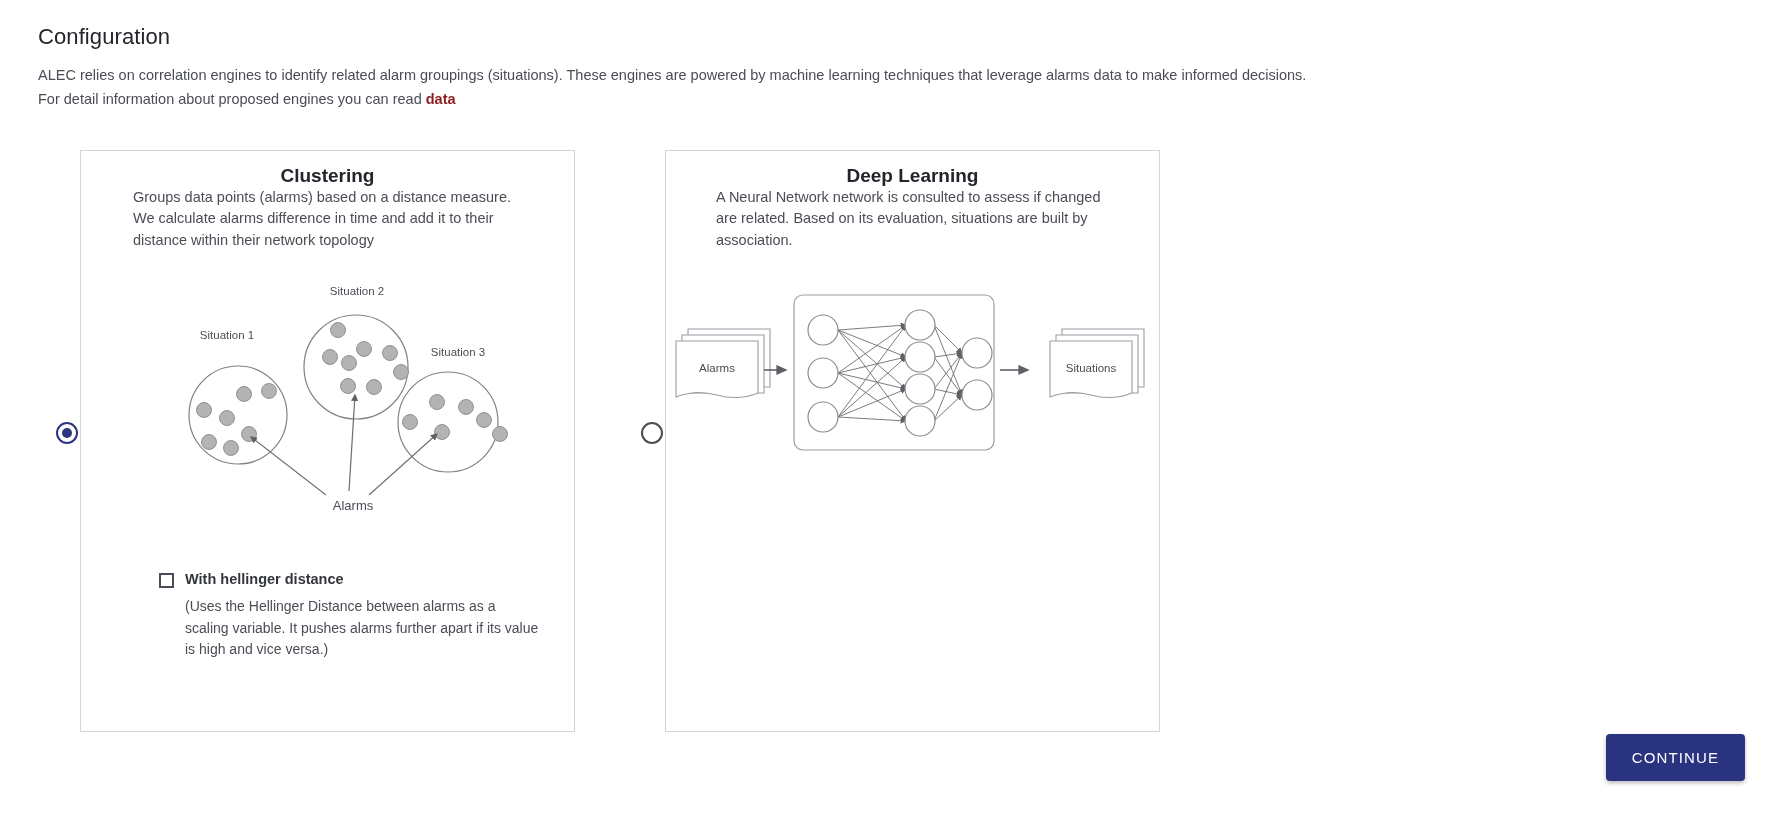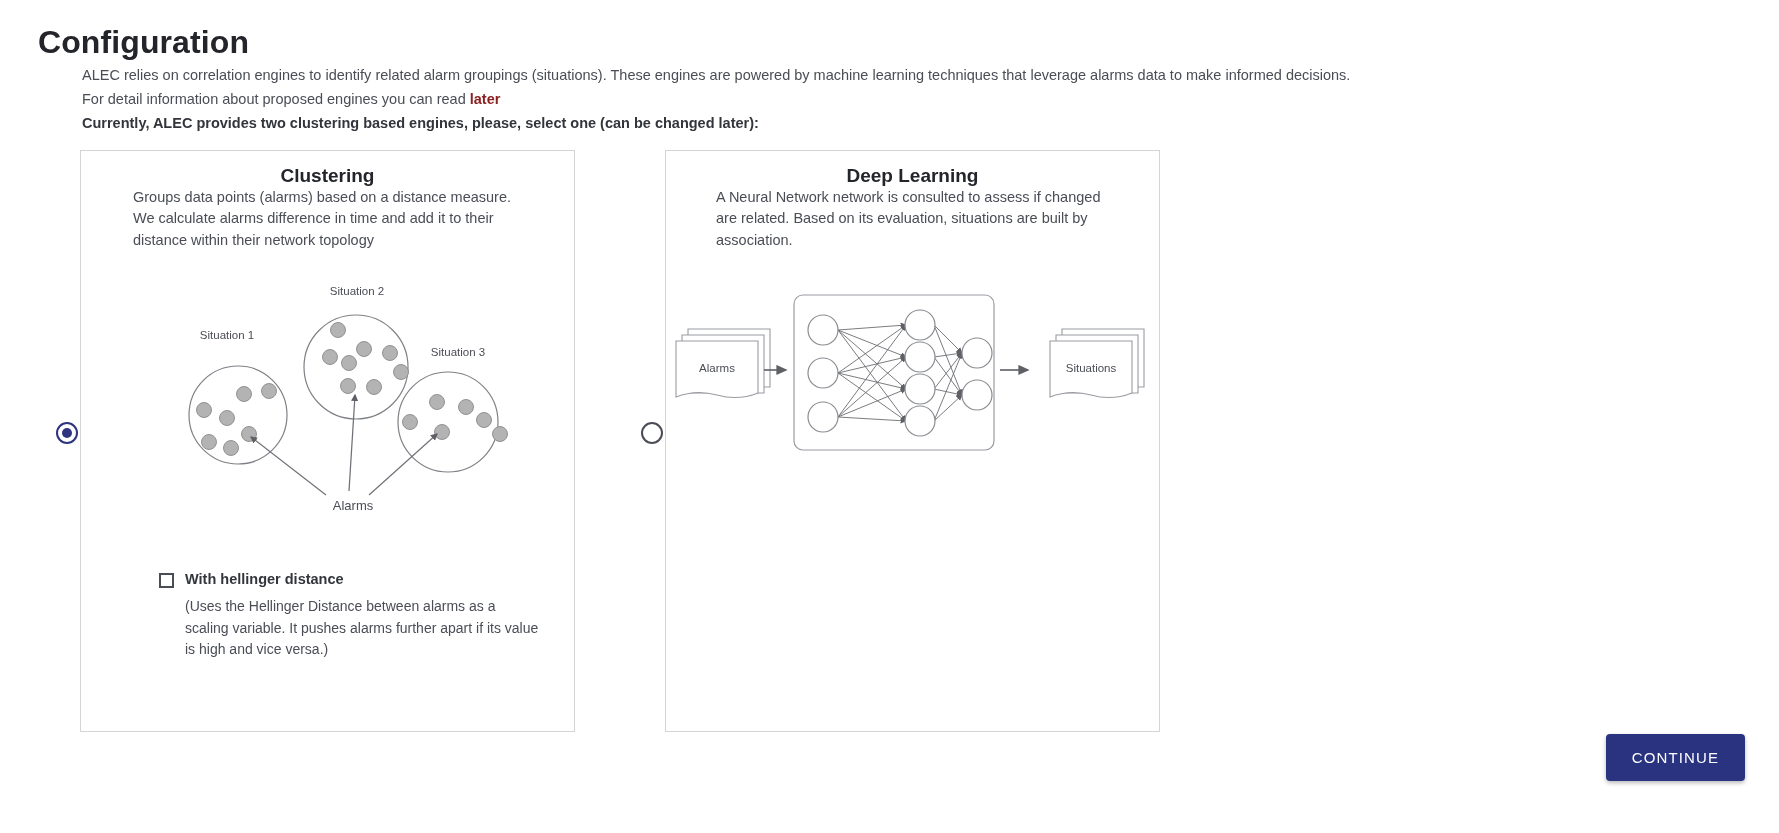--- a/index.html
+++ b/index.html
@@ -13,33 +13,32 @@
   .page {
     position: relative;
     width: 1779px;
     height: 833px;
     background: #fff;
     padding: 0;
   }
   .title {
     position: absolute;
     left: 38px; top: 24px;
-    font-size: 32px;
-    font-weight: 700;
+    font-size: 22px;
+    font-weight: 400;
     color: #23252b;
     letter-spacing: 0.1px;
   }
   .intro {
     position: absolute;
     left: 38px;
     font-size: 14.5px;
     color: #4a4d55;
     line-height: 1.45;
     white-space: nowrap;
-    margin-left: 44px;
   }
   .intro-1 { top: 65px; }
   .intro-2 { top: 89px; }
   .intro-3 { top: 113px; font-weight: bold; color: #33353c; }
   .here-link {
     color: #8c2020;
     font-weight: bold;
     text-decoration: none;
     cursor: pointer;
   }
@@ -162,23 +161,22 @@
 </style>
 </head>
 <body>
 
 <div class="page">
 
   <div class="title">Configuration</div>
 
   <div class="intro intro-1">ALEC relies on correlation engines to identify related alarm groupings (situations). These engines are powered by machine learning techniques that leverage alarms data to make informed decisions.</div>
 
-  <div class="intro intro-2"><span>For detail information about proposed engines you can read </span><a class="here-link" href="#">later</a></div>
-
-  <div class="intro intro-3">Currently, ALEC provides two clustering based engines, please, select one (can be changed later):</div>
+  <div class="intro intro-2"><span>For detail information about proposed engines you can read </span><a class="here-link" href="#">data</a></div>
+
 
   <div class="cards">
 
     <div class="option-row left">
 
       <div class="radio on"></div>
 
       <div class="card" style="left:42px; width:495px;">
 
         <div class="card-title">Clustering</div>

